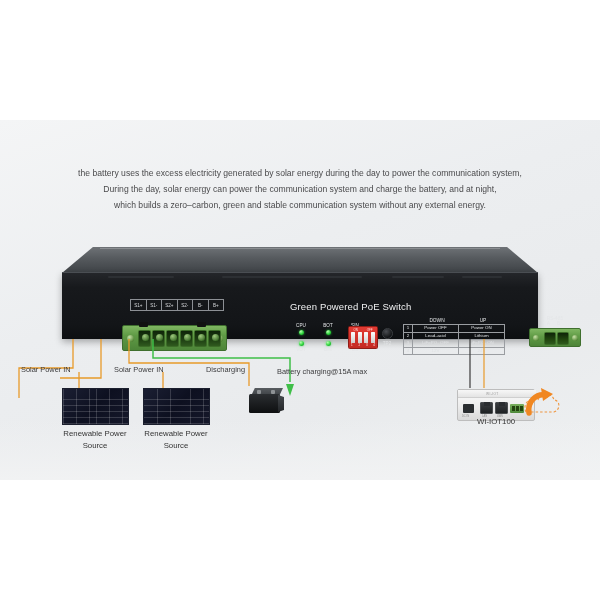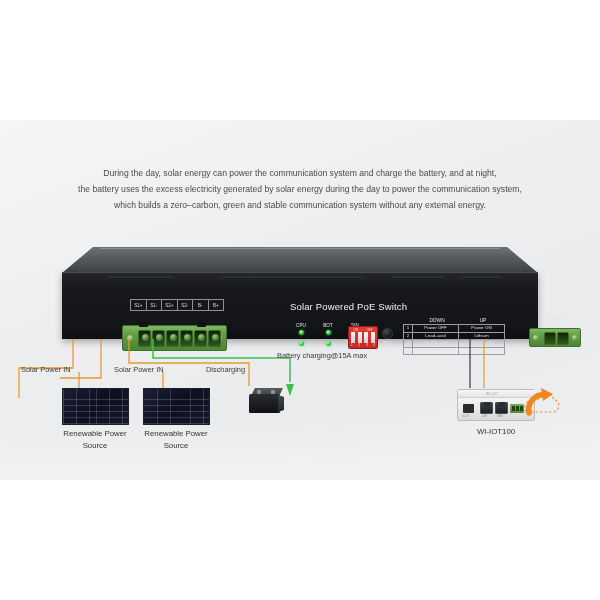--- a/index.html
+++ b/index.html
@@ -210,35 +210,35 @@
   .cloud { position:absolute; left:520px; top:382px; width:42px; height:42px; }
 </style>
 </head>
 <body>
 
 <div id="stage">
 
   <div class="card"></div>
 
   <div class="desc">
+    <div>the battery uses the excess electricity generated by solar energy during the day to power the communication system,</div>
     <div>During the day, solar energy can power the communication system and charge the battery, and at night,</div>
-    <div>the battery uses the excess electricity generated by solar energy during the day to power the communication system,</div>
     <div>which builds a zero–carbon, green and stable communication system without any external energy.</div>
   </div>
 
   <div class="device">
     <div class="dev-top"></div>
     <div class="dev-face">
 
       <div class="vent" style="left:46px;width:66px;"></div>
       <div class="vent" style="left:160px;width:140px;"></div>
       <div class="vent" style="left:330px;width:52px;"></div>
       <div class="vent" style="left:400px;width:40px;"></div>
 
-      <div class="brand">Solar Powered PoE Switch</div>
+      <div class="brand">Green Powered PoE Switch</div>
 
       <div class="term-legend">
         <div class="tb">S1+</div>
         <div class="tb">S1-</div>
         <div class="tb">S2+</div>
         <div class="tb">S2-</div>
         <div class="tb">B-</div>
         <div class="tb">B+</div>
       </div>
 
@@ -380,21 +380,21 @@
     <path d="M153,219 L153,238 L290,238 L290,262" fill="none" stroke="#3FBF48" stroke-width="1.5"></path>
     <polygon points="290,276 286,264 294,264" fill="#3FBF48"></polygon>
 
     <path d="M470,219 L470,268" fill="none" stroke="#3a3a3a" stroke-width="1.2"></path>
     <path d="M484,219 L484,268" fill="none" stroke="#E89A2A" stroke-width="1.2"></path>
   </svg>
 
   <div class="clabel" style="left:21px; top:365px;">Solar Power IN</div>
   <div class="clabel" style="left:114px; top:365px;">Solar Power IN</div>
   <div class="clabel" style="left:206px; top:365px;">Discharging</div>
-  <div class="clabel" style="left:277px; top:351px;">Battery charging@15A max</div>
+  <div class="clabel" style="left:277px; top:367px;">Battery charging@15A max</div>
 
   <div class="panel" style="left:62px; top:388px;"></div>
   <div class="cap" style="left:40px; top:428px; width:110px;">
     <div>Renewable Power</div>
     <div>Source</div>
   </div>
 
   <div class="panel" style="left:143px; top:388px;"></div>
   <div class="cap" style="left:121px; top:428px; width:110px;">
     <div>Renewable Power</div>
@@ -424,21 +424,21 @@
     </div>
     <div class="ledbar">
         <i></i>
         <i></i>
         <i></i>
       </div>
     <div class="ptxt" style="left:4px;">DC IN</div>
     <div class="ptxt" style="left:24px;">LAN</div>
     <div class="ptxt" style="left:39px;">WAN</div>
   </div>
-  <div class="cap" style="left:446px; top:426px; width:100px;">
+  <div class="cap" style="left:446px; top:416px; width:100px;">
     <div>WI-IOT100</div>
   </div>
 
   <svg class="cloud" viewBox="0 0 42 42">
     <path d="M6,30 C2,22 10,14 18,18 C20,10 32,10 34,18 C40,18 41,28 34,30 Z" fill="none" stroke="#F08722" stroke-width="1.1" stroke-dasharray="2.5 2" opacity=".85"></path>
     <path d="M9,31 C7,20 16,11 26,13" fill="none" stroke="#F08722" stroke-width="5.5" stroke-linecap="round"></path>
     <polygon points="33,12 21,6 23,19" fill="#F08722"></polygon>
   </svg>
 
 </div>

